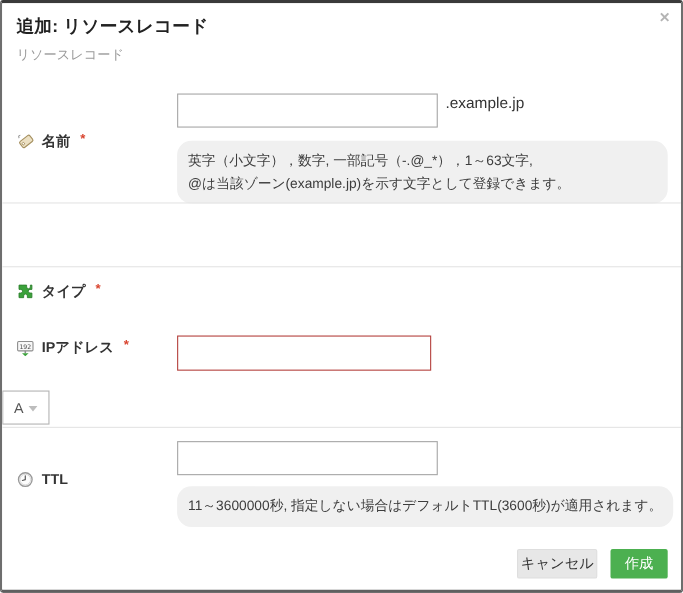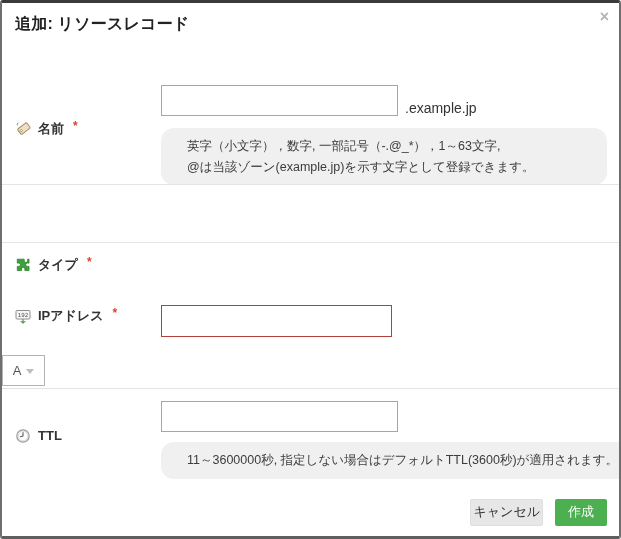--- a/index.html
+++ b/index.html
@@ -45,25 +45,25 @@
   .field-col { flex: 1 1 auto; padding-right: 12px; }
   .icon16 { width: 16px; height: 16px; flex: 0 0 16px; display: inline-block; }
   
   .row-name .field-col { padding-top: 12px; }
   .text-input {
     width: 237px; height: 31px;
     border: 1px solid #a6a6a6; background: #fff;
     font-size: 13px; padding: 0 6px; color: #333; border-radius: 0;
     outline: none;
   }
-  .suffix-wrap { display: flex; align-items: flex-end; gap: 7px; }
+  .suffix-wrap { display: flex; align-items: flex-start; gap: 7px; }
   .suffix { font-size: 14px; color: #333; }
   .help-box {
     margin-top: 12px; background: #f0f0f0;
-    padding: 8px 26px; font-size: 12.5px; color: #3c3c3c; line-height: 1.65;
+    padding: 8px 10px; font-size: 12.5px; color: #3c3c3c; line-height: 1.65;
     border-radius: 13px;
   }
   
   .row-type .field-col { padding-top: 11px; }
   .select-box {
     width: 43px; height: 31px; border: 1px solid #b3b3b3; background: #fff;
     display: inline-flex; align-items: center; justify-content: center; gap: 5px;
     cursor: pointer;
   }
   .select-value { font-size: 13px; color: #555; }
@@ -112,20 +112,21 @@
   .btn-cancel { background: #e7e7e7; color: #333; border: 1px solid #dedede; }
   .btn-create { background: #4cb050; color: #fff; padding: 0 13px; }
 </style>
 </head>
 <body>
 
 <div class="dialog">
 
   <div class="dlg-header">
     <div class="dlg-title">追加: リソースレコード</div>
+    <div class="dlg-subtitle">リソースレコード</div>
     <span class="close-btn">×</span>
   </div>
 
   <div class="form-row row-name">
     <div class="label-col">
       <span class="icon16">
         <svg width="16" height="16" viewBox="0 0 16 16">
           <g transform="rotate(-38 8 8)">
             <rect x="3.2" y="4.8" width="11.5" height="6.8" rx="1.5" fill="#ece0c3" stroke="#a59060" stroke-width="1"></rect>
             <circle cx="5.6" cy="8.2" r="1.1" fill="#fff" stroke="#a59060" stroke-width="0.8"></circle>

